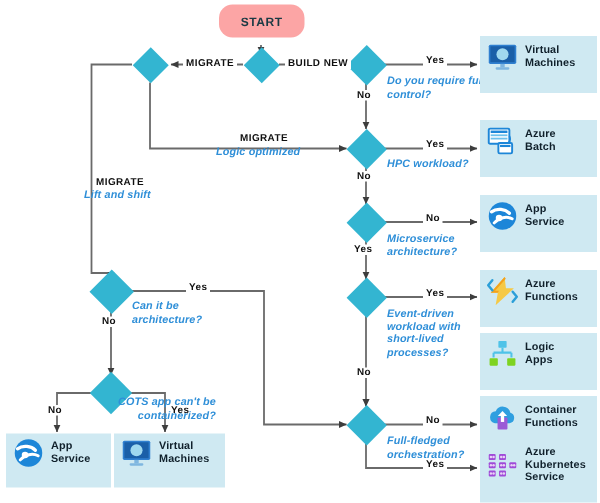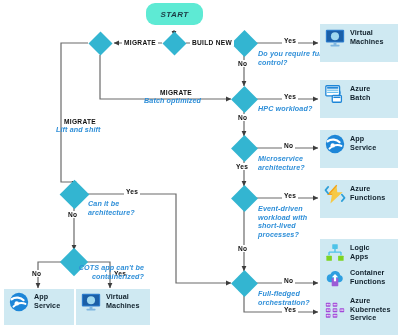--- a/index.html
+++ b/index.html
@@ -2,23 +2,23 @@
 <html><head>
 <meta charset="utf-8">
 <style>
   html,body{margin:0;padding:0;background:#ffffff;}
   body{width:400px;height:335px;overflow:hidden;
        font-family:"Liberation Sans",sans-serif;}
   #stage{position:relative;width:400px;height:335px;background:#ffffff;}
 
   
   .start{
-    position:absolute;background:#5eead4;border-radius:9px;
+    position:absolute;background:#fca5a5;border-radius:9px;
     color:#1b3a44;font-weight:bold;font-size:8px;letter-spacing:.4px;
-    display:flex;align-items:center;justify-content:center;font-style:italic;
+    display:flex;align-items:center;justify-content:center;
   }
   .diamond{position:absolute;}
   .diamond i{
     display:block;width:100%;height:100%;background:#33b5d1;
     transform:rotate(45deg);
   }
   .svc{
     position:absolute;background:#cfe9f2;display:flex;align-items:center;
     padding:0 3px 11px 4px;box-sizing:border-box;gap:4px;
   }
@@ -125,21 +125,21 @@
     </div>
 
   <div class="diamond" style="left:64px;top:252px;width:20px;height:20px;">
     <i></i>
     </div>
 
   <div class="elbl" style="left:122px;top:39px;">MIGRATE</div>
   <div class="elbl" style="left:190px;top:39px;">BUILD NEW</div>
 
   <div class="elbl" style="left:158px;top:89px;">MIGRATE</div>
-  <div class="qlbl" style="left:144px;top:97px;">Batch optimized</div>
+  <div class="qlbl" style="left:144px;top:97px;">Logic optimized</div>
 
   <div class="elbl" style="left:62px;top:118px;">MIGRATE</div>
   <div class="qlbl" style="left:56px;top:126px;">Lift and shift</div>
 
   <div class="elbl" style="left:282px;top:37px;">Yes</div>
   <div class="elbl" style="left:236px;top:60px;">No</div>
 
   <div class="elbl" style="left:282px;top:93px;">Yes</div>
   <div class="elbl" style="left:236px;top:114px;">No</div>
 
@@ -217,21 +217,21 @@
       <path d="M13.5 1.8 3.4 13.2h5.2l.8-1.4H6.6l7.8-8.8z" fill="#f3a21c"></path>
       <path d="M4.6 4.2 1.6 7.8l3 3.6" fill="none" stroke="#2c9fd8" stroke-width="1.8" stroke-linecap="round" stroke-linejoin="round"></path>
       <path d="M19.4 12.6l3 3.6-3 3.6" fill="none" stroke="#2c9fd8" stroke-width="1.8" stroke-linecap="round" stroke-linejoin="round"></path>
     </svg>
     <div>
       <div class="lbl">Azure</div>
       <div class="lbl">Functions</div>
     </div>
   </div>
 
-  <div class="svc" style="left:320px;top:222px;width:78px;height:38px;margin-top:17px;">
+  <div class="svc" style="left:320px;top:222px;width:78px;height:38px;">
     <svg class="ico" viewBox="0 0 24 24">
       <rect x="9" y="2.5" width="6" height="5" rx=".6" fill="#4fc3e8"></rect>
       <path d="M12 7.5v3.5M5.5 11h13M5.5 11v3.5M18.5 11v3.5" stroke="#4fc3e8" stroke-width="1.5" fill="none"></path>
       <rect x="2.6" y="15" width="6" height="5.5" rx=".6" fill="#7ed321"></rect>
       <rect x="15.4" y="15" width="6" height="5.5" rx=".6" fill="#7ed321"></rect>
     </svg>
     <div>
       <div class="lbl">Logic</div>
       <div class="lbl">Apps</div>
     </div>

